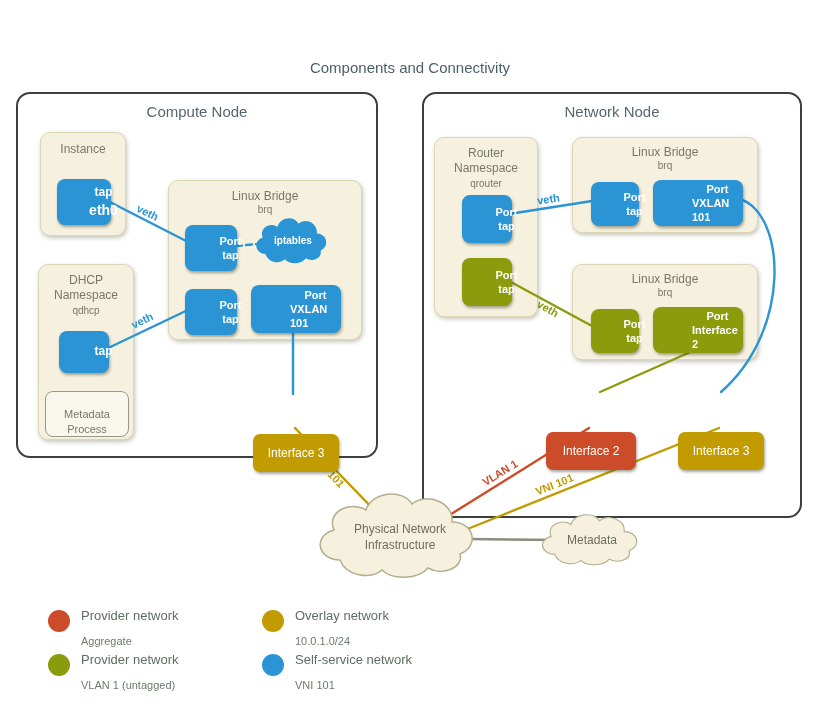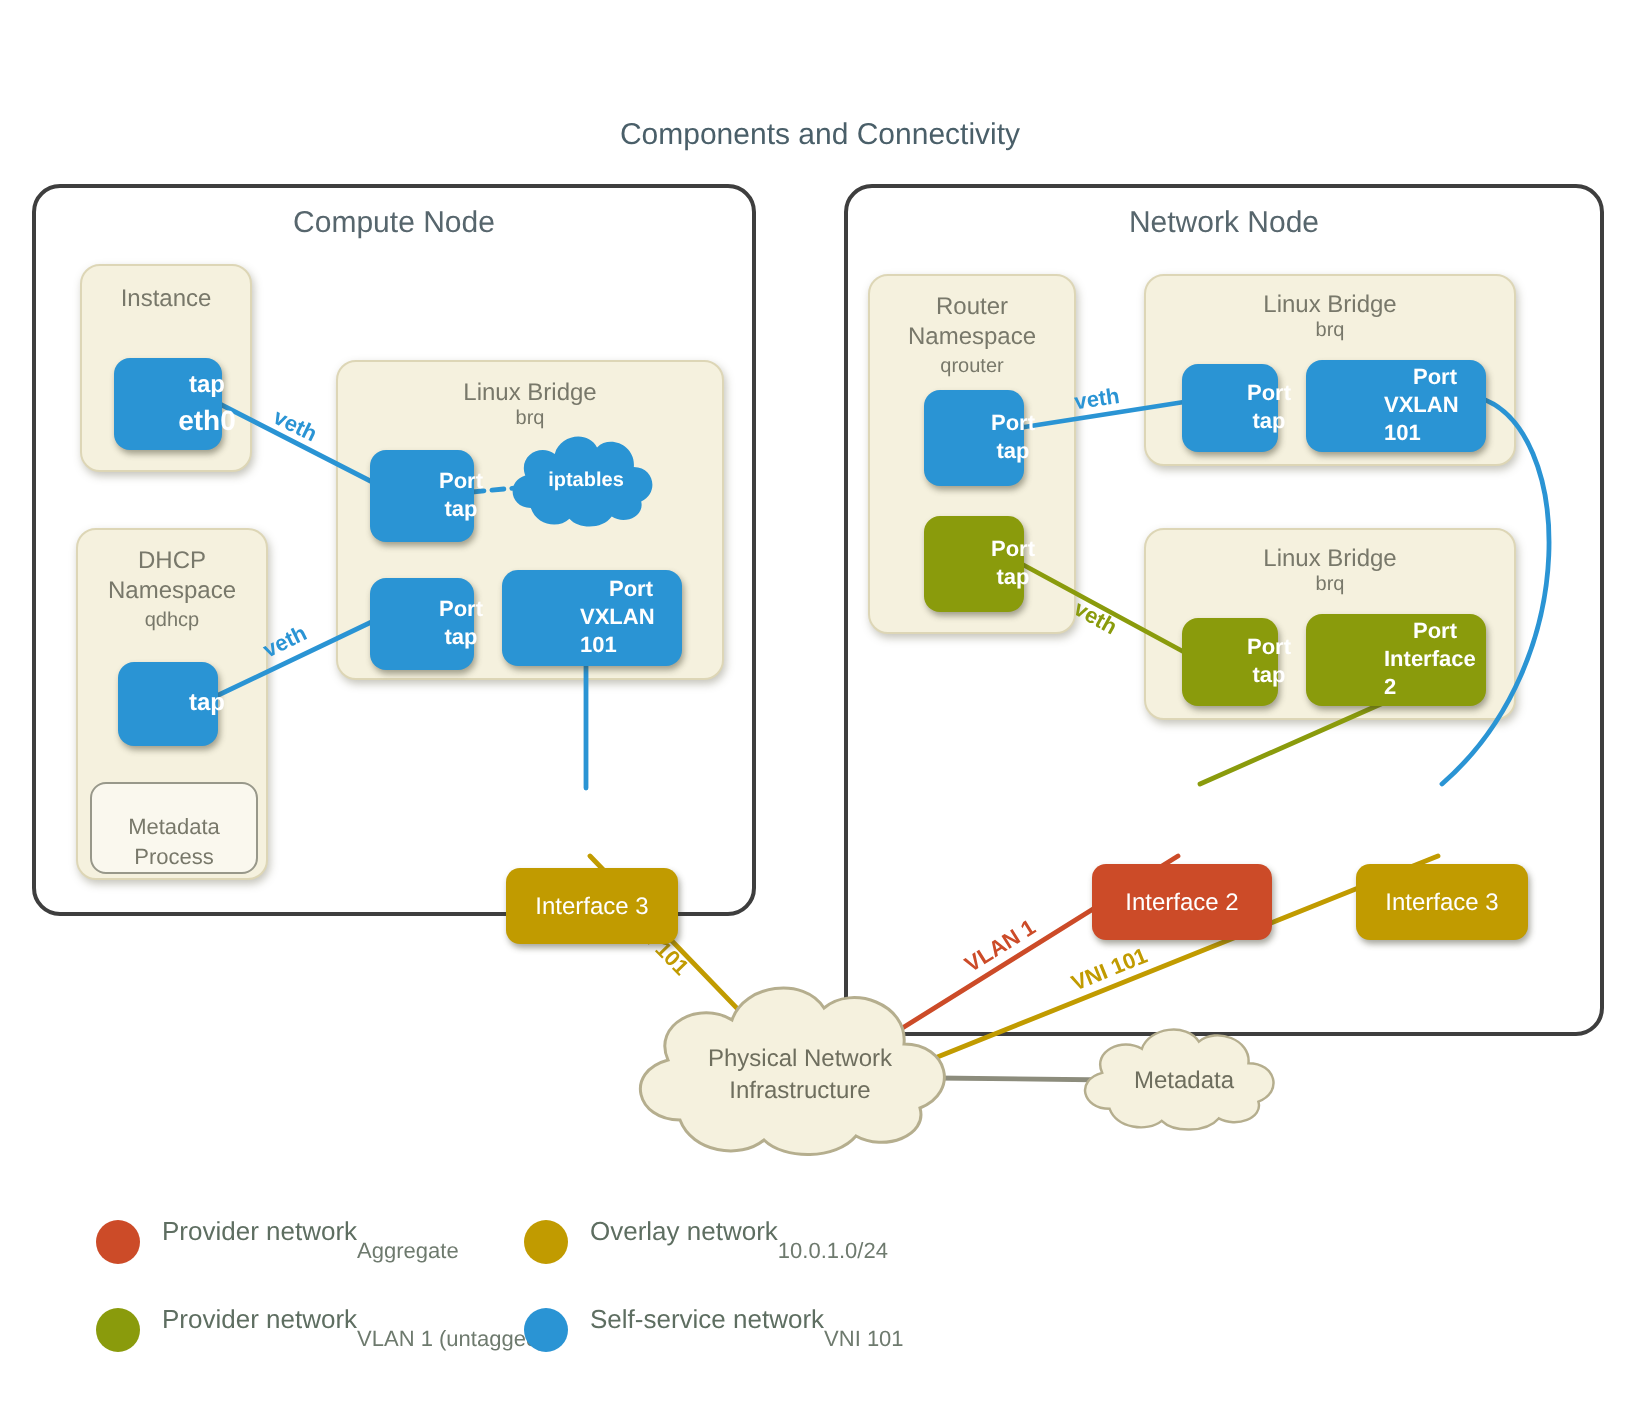--- a/index.html
+++ b/index.html
@@ -37,21 +37,21 @@
   .w { fill:none; stroke-width:2.4; stroke-linecap:round; }
   .elabel { font-family:"Liberation Sans", sans-serif; font-size:11px; font-weight:bold; text-anchor:middle; }
 
   .cloud-label { position:absolute; z-index:1; text-align:center; font-size:12px;
           color:#6e6e5e; line-height:1.3; }
   .ipt-label { position:absolute; z-index:1; text-align:center; font-size:10px;
           font-weight:bold; color:#ffffff; }
 
   .legend-item { position:absolute; display:flex; align-items:flex-start; gap:11px; }
   .legend-dot { width:22px; height:22px; border-radius:50%; flex:0 0 auto; margin-top:2px; }
-  .legend-texts { display:flex; }
+  .legend-texts { display:flex; flex-direction:column; }
   .legend-title { font-size:13px; color:#5e6e61; }
   .legend-sub { font-size:11px; color:#6e7a6e; margin-top:12px; }
 </style>
 </head>
 <body>
 
 <div class="canvas">
 
   <div class="subtitle">Components and Connectivity</div>
 

